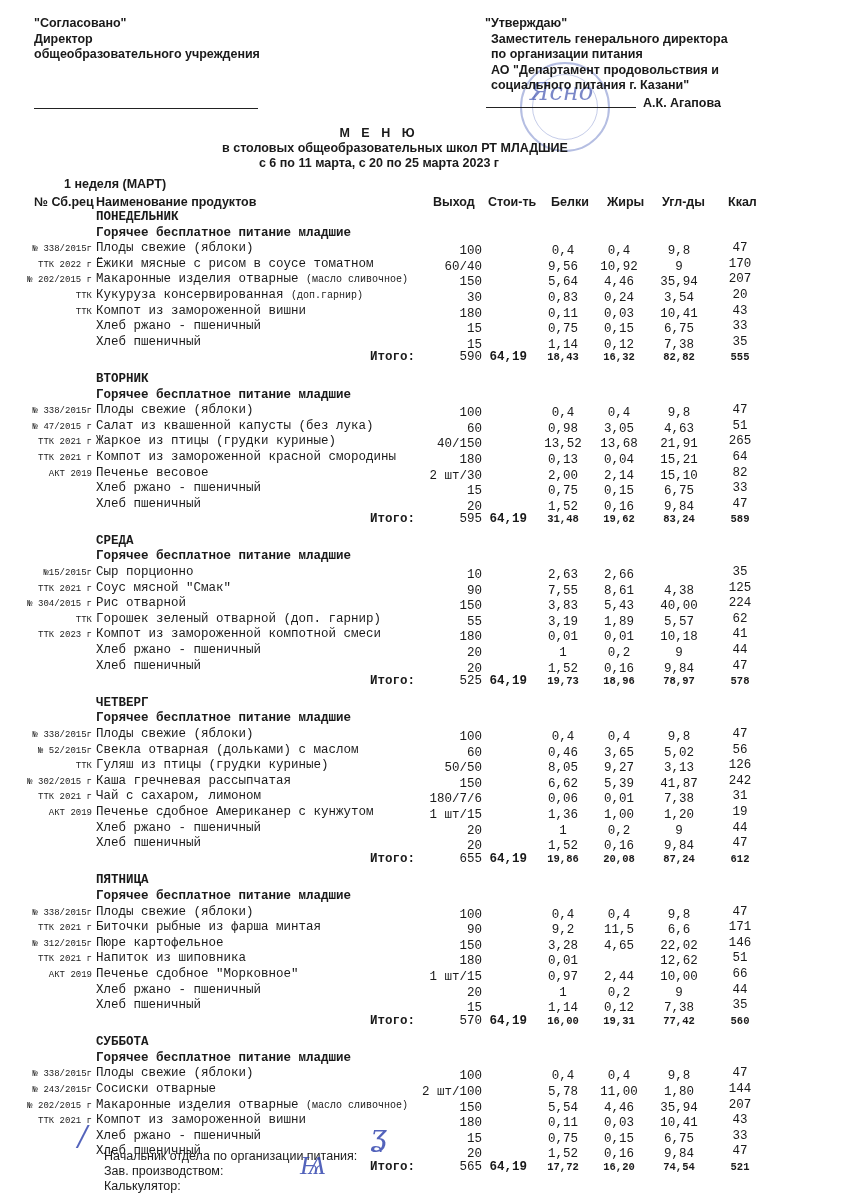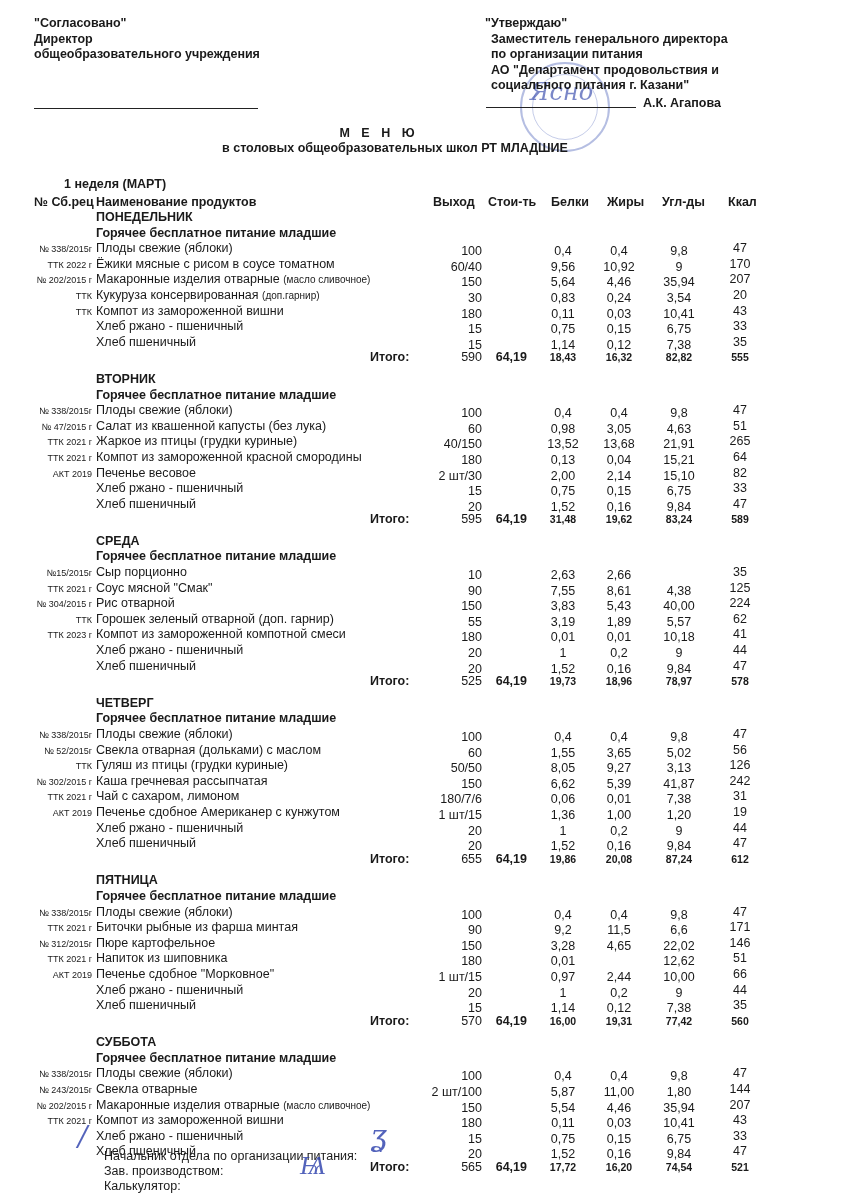--- a/index.html
+++ b/index.html
@@ -18,21 +18,21 @@
       border: 2px solid rgba(90,110,190,0.45); box-sizing: border-box; }
     .stamp::after { content: ""; position: absolute; left: 10px; top: 10px; right: 10px; bottom: 10px;
       border-radius: 50%; border: 1px solid rgba(90,110,190,0.35); }
     .stamp-sig { left: 530px; top: 78px; font-size: 24px; font-style: italic; color: rgba(50,70,170,0.65); font-family: "DejaVu Serif", serif; }
     .title { left: 0; width: 718px; top: 126px; text-align: center; font-size: 12.5px; font-weight: bold; line-height: 15px; }
     .title .t1 { letter-spacing: 4px; padding-left: 40px; }
     .title .t2 { padding-left: 72px; }
     .title .t3 { padding-left: 40px; }
     .week { left: 64px; top: 177px; font-size: 12.5px; font-weight: bold; }
     .colhdr { top: 195px; font-size: 12.5px; font-weight: bold; }
-    .rows { position: absolute; left: 0; top: 210px; width: 769px; }
+    .rows { position: absolute; left: 0; top: 210px; width: 769px; font-family: Liberation Mono, monospace; }
     .row { position: relative; height: 15.6px; font-size: 12.5px; }
     .row .c { position: absolute; top: 0; white-space: nowrap; }
     .ref { left: 0; width: 92px; text-align: right; font-size: 9px; top: 3px !important; }
     .name { left: 96px; }
     .name small { font-size: 10px; }
     .out { left: 400px; width: 82px; text-align: right; top: 3px !important; }
     .cost { left: 475px; width: 52px; text-align: right; font-weight: bold; }
     .b { left: 540px; width: 46px; text-align: center; top: 3px !important; }
     .f { left: 596px; width: 46px; text-align: center; top: 3px !important; }
     .u { left: 652px; width: 54px; text-align: center; top: 3px !important; }
@@ -63,20 +63,21 @@
   <div class="indent">по организации питания</div>
   <div class="indent">АО  "Департамент  продовольствия  и</div>
   <div class="indent">социального питания г. Казани"</div>
 </div>
 <div class="abs sig-line-right"></div>
 <div class="abs signer">А.К. Агапова</div>
 
 <div class="abs title">
   <div class="t1">М Е Н Ю</div>
   <div class="t2">в столовых общеобразовательных школ РТ МЛАДШИЕ</div>
+  <div class="t3">с 6  по 11  марта, с 20  по  25  марта  2023 г</div>
 </div>
 
 <div class="abs week">1 неделя (МАРТ)</div>
 
 <div class="abs colhdr" style="left:34px">№ Сб.рец</div>
 <div class="abs colhdr" style="left:96px">Наименование продуктов</div>
 <div class="abs colhdr" style="left:433px">Выход</div>
 <div class="abs colhdr" style="left:488px">Стои-ть</div>
 <div class="abs colhdr" style="left:551px">Белки</div>
 <div class="abs colhdr" style="left:607px">Жиры</div>
@@ -333,21 +334,21 @@
       <span class="c out">100</span>
       <span class="c b">0,4</span>
       <span class="c f">0,4</span>
       <span class="c u">9,8</span>
       <span class="c k">47</span>
     </div>
     <div class="row item">
       <span class="c ref">№ 52/2015г</span>
       <span class="c name"><span>Свекла отварная (дольками) с маслом</span><small></small></span>
       <span class="c out">60</span>
-      <span class="c b">1,55</span>
+      <span class="c b">0,46</span>
       <span class="c f">3,65</span>
       <span class="c u">5,02</span>
       <span class="c k">56</span>
     </div>
     <div class="row item">
       <span class="c ref">ТТК</span>
       <span class="c name"><span>Гуляш из птицы (грудки куриные)</span><small></small></span>
       <span class="c out">50/50</span>
       <span class="c b">8,05</span>
       <span class="c f">9,27</span>
@@ -498,23 +499,23 @@
       <span class="c ref">№ 338/2015г</span>
       <span class="c name"><span>Плоды свежие (яблоки)</span><small></small></span>
       <span class="c out">100</span>
       <span class="c b">0,4</span>
       <span class="c f">0,4</span>
       <span class="c u">9,8</span>
       <span class="c k">47</span>
     </div>
     <div class="row item">
       <span class="c ref">№ 243/2015г</span>
-      <span class="c name"><span>Свекла отварные</span><small></small></span>
+      <span class="c name"><span>Сосиски отварные</span><small></small></span>
       <span class="c out">2 шт/100</span>
-      <span class="c b">5,87</span>
+      <span class="c b">5,78</span>
       <span class="c f">11,00</span>
       <span class="c u">1,80</span>
       <span class="c k">144</span>
     </div>
     <div class="row item">
       <span class="c ref">№ 202/2015 г</span>
       <span class="c name"><span>Макаронные изделия отварные </span><small>(масло сливочное)</small></span>
       <span class="c out">150</span>
       <span class="c b">5,54</span>
       <span class="c f">4,46</span>

